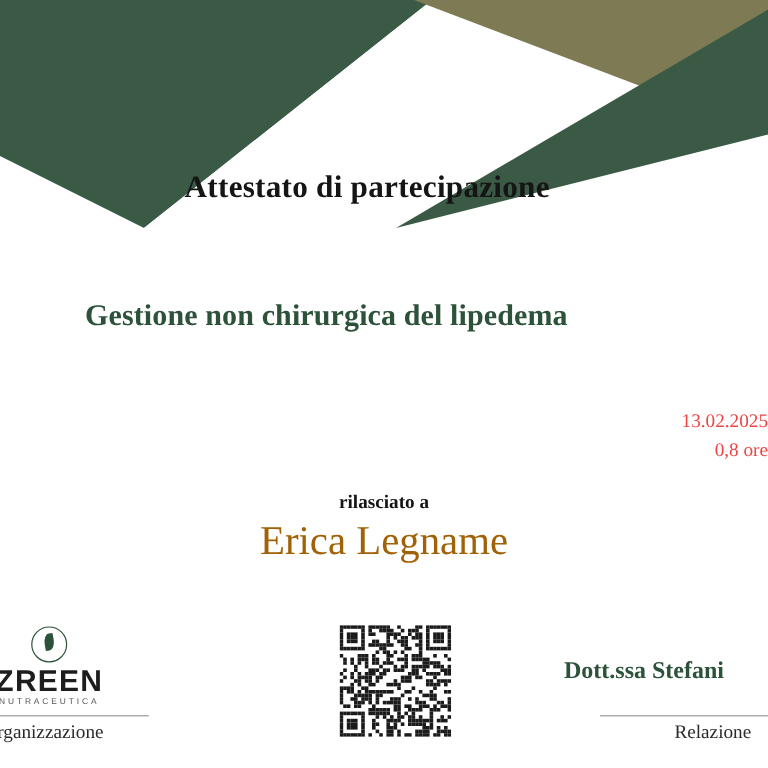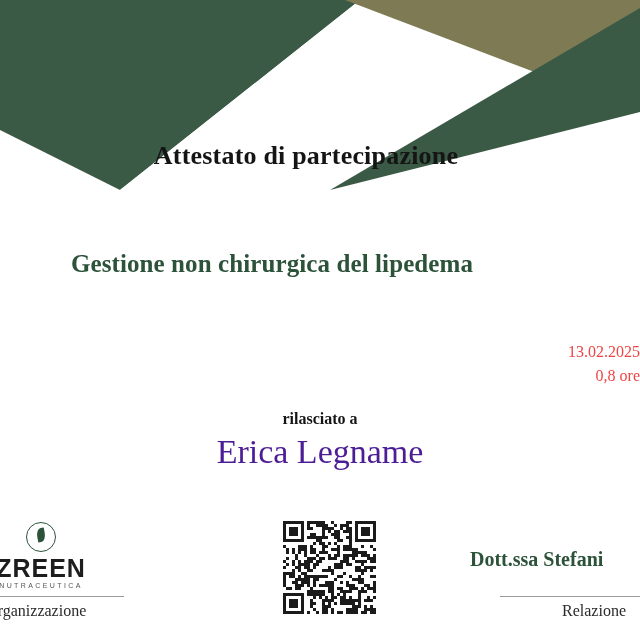--- a/index.html
+++ b/index.html
@@ -96,21 +96,21 @@
 
   .recipient {
     position: absolute;
     left: 0;
     top: 430px;
     width: 640px;
     text-align: center;
     font-family: "Liberation Serif", serif;
     font-size: 34px;
     line-height: 44px;
-    color: #4c1d95;
+    color: #a16207;
   }
 
   
   .qr-wrap {
     position: absolute;
     left: 283px;
     top: 521px;
     width: 93px;
     height: 93px;
   }

